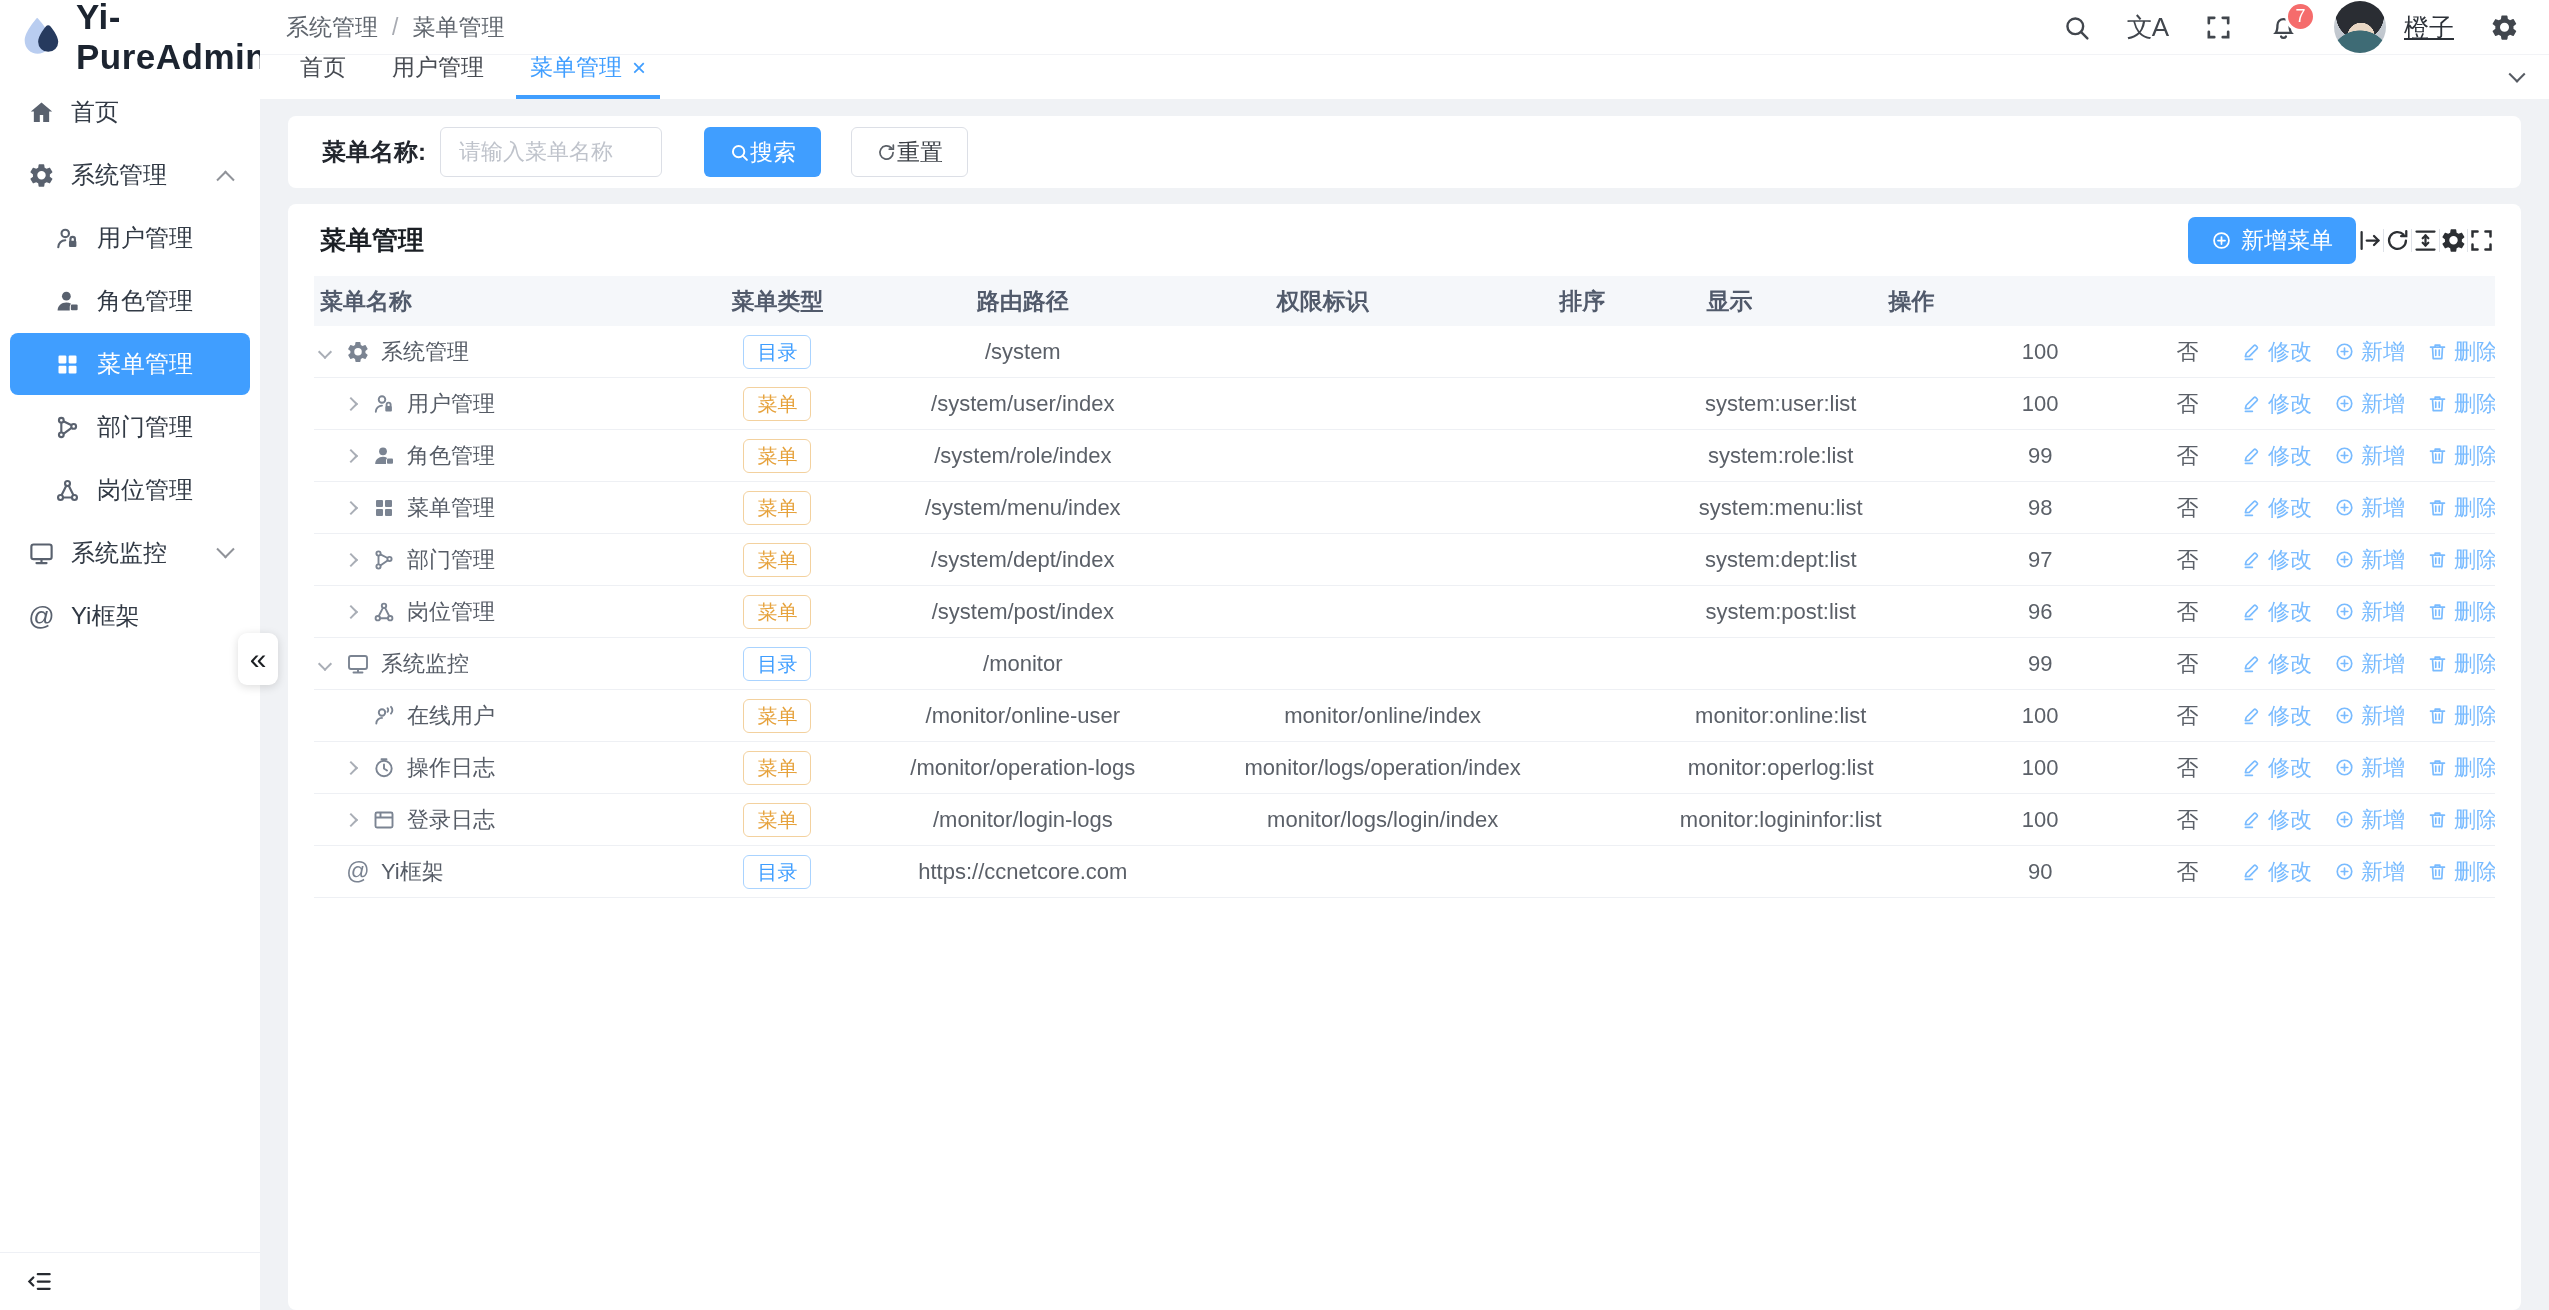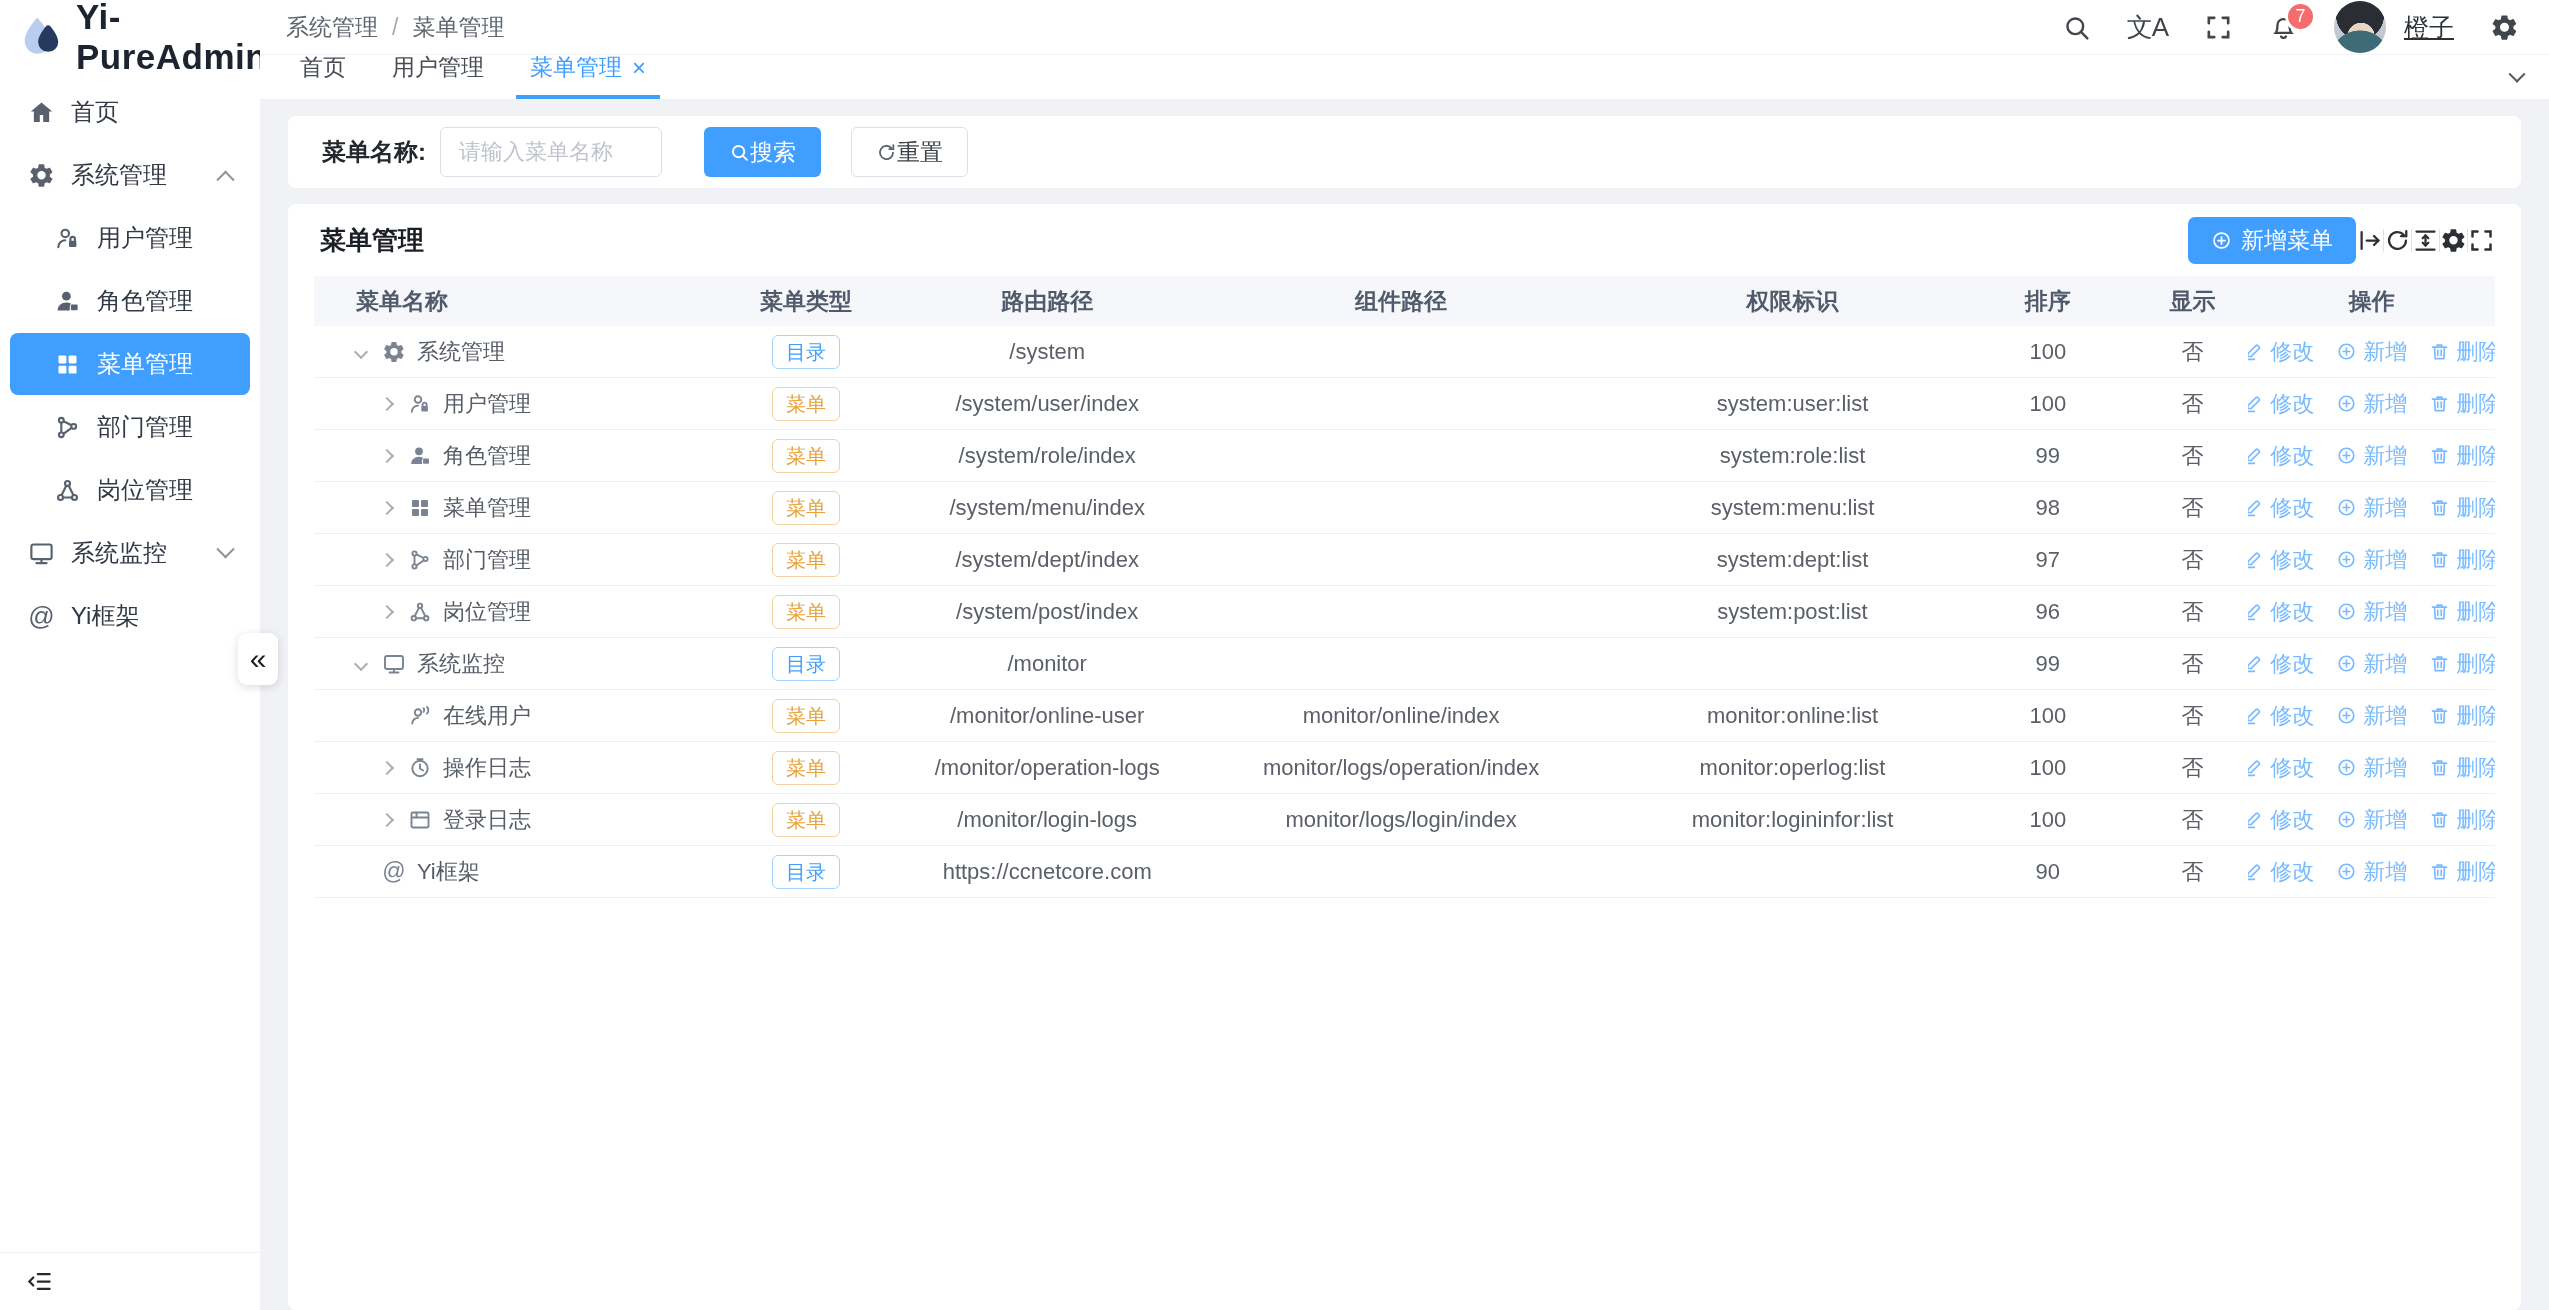--- a/index.html
+++ b/index.html
@@ -85,21 +85,21 @@
   .card-head{height:72px;flex:0 0 72px;display:flex;align-items:center;}
   .card-title{font-size:26px;font-weight:bold;color:#1b1f24;padding-left:6px;}
   .head-right{margin-left:auto;display:flex;align-items:center;}
   .add-btn{height:47px;border-radius:7px;padding:0 22px;font-size:23px;gap:9px;}
   .tool-icon{width:27px;height:27px;color:#2c2f33;cursor:pointer;}
   .tool-sep{width:1px;height:23px;background:#dfe2e8;}
 
   .thead{display:flex;align-items:center;height:50px;flex:0 0 50px;background:#f5f7fa;font-size:23px;font-weight:bold;color:#515a6b;}
   .trow{display:flex;align-items:center;height:52px;flex:0 0 52px;border-bottom:1px solid #eef0f4;font-size:22px;color:var(--txt);}
   .td{text-align:center;overflow:hidden;white-space:nowrap;}
-  .c-name{width:16%;display:flex;align-items:center;text-align:center;padding-left:6px;margin-left:36px;}
+  .c-name{width:16%;display:flex;align-items:center;text-align:center;padding-left:6px;}
   .c-type{width:10.5%;}
   .c-route{width:12%;}
   .c-comp{width:21%;}
   .c-perm{width:15.5%;}
   .c-sort{width:8.3%;}
   .c-show{width:5.2%;}
   .c-ops{width:11.5%;display:flex;align-items:center;justify-content:center;gap:22px;}
 
   .chev{width:26px;flex:0 0 26px;display:flex;align-items:center;cursor:pointer;}
   .chev i{display:inline-block;width:10px;height:10px;border-right:2px solid #a9aeb6;border-bottom:2px solid #a9aeb6;}
@@ -400,21 +400,20 @@
                 </g>
               </svg>
             </span>
         </div>
       </div>
 
       <div class="thead" id="table-head">
           <div class="td c-name">菜单名称</div>
           <div class="td c-type">菜单类型</div>
           <div class="td c-route">路由路径</div>
-          <div class="td c-comp">组件路径</div>
           <div class="td c-perm">权限标识</div>
           <div class="td c-sort">排序</div>
           <div class="td c-show">显示</div>
           <div class="td c-ops">操作</div>
         </div>
       <div id="table-body">
           <div class="trow">
             <div class="td c-name">
               <span class="chev down">
                 <i></i>

